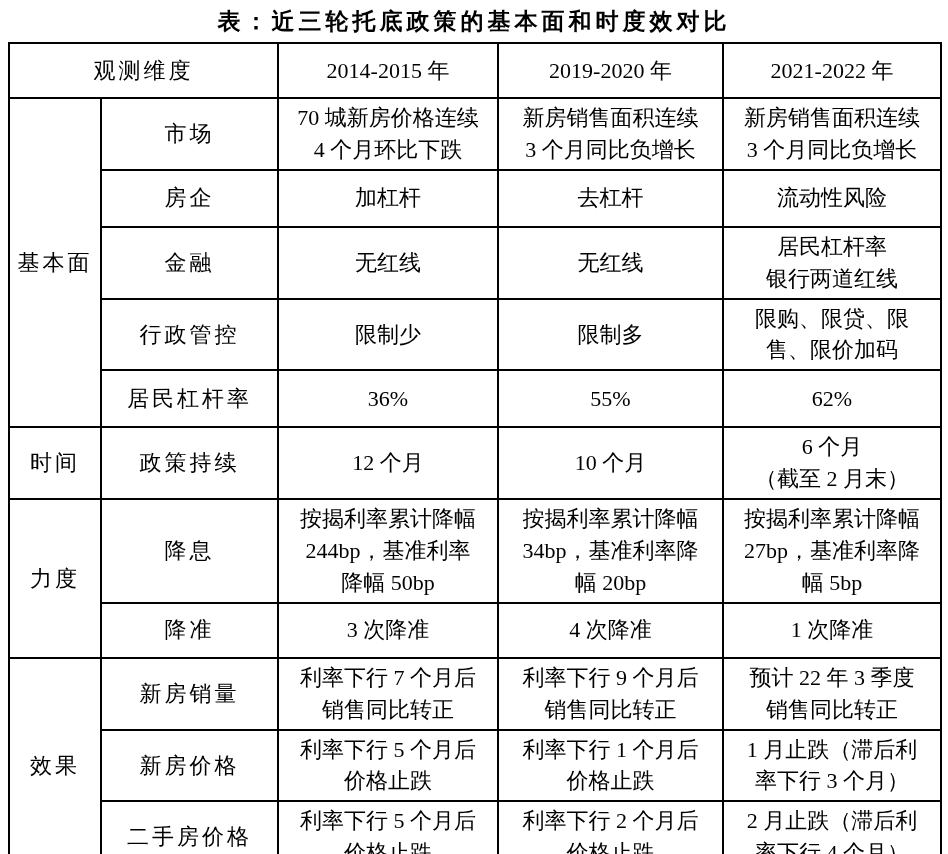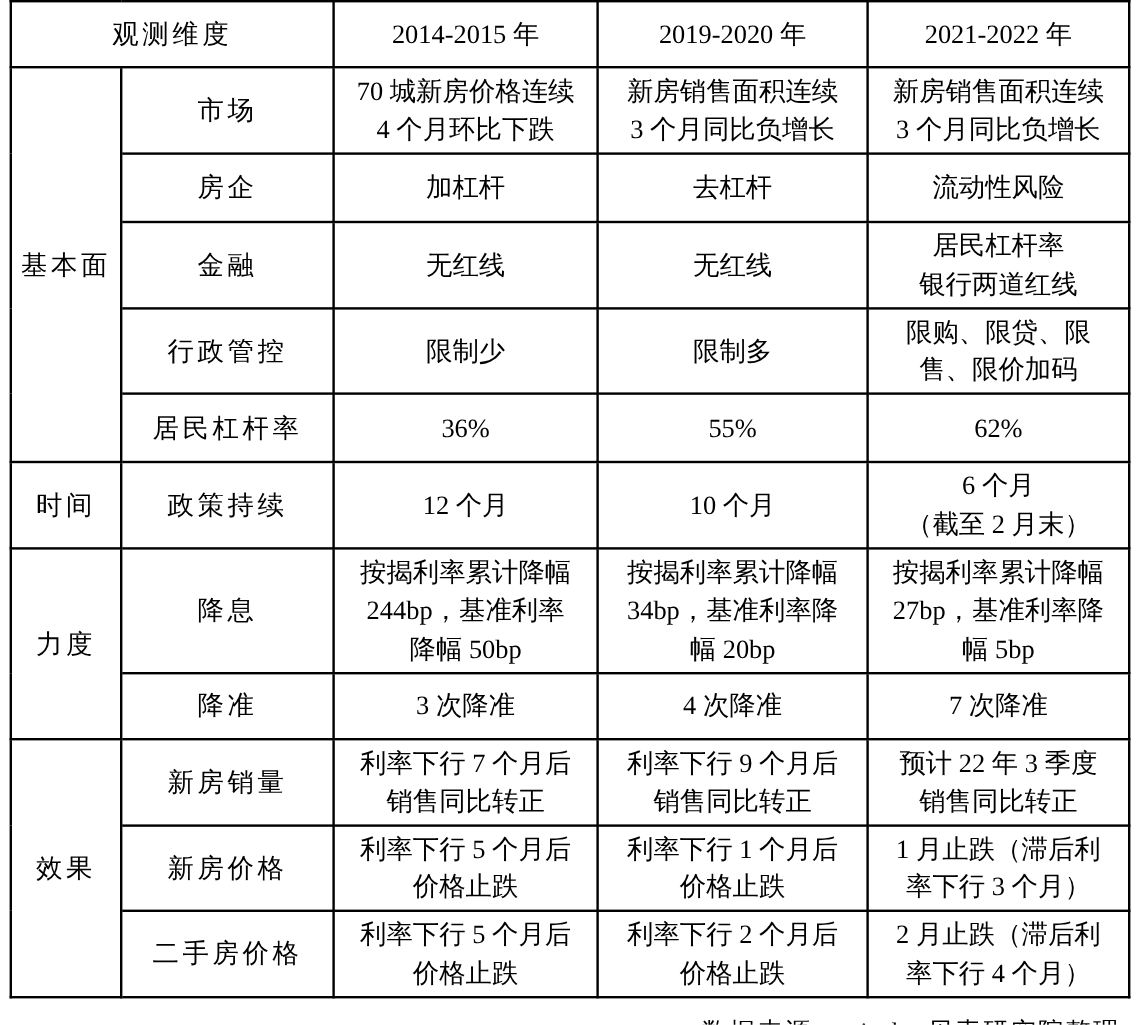--- a/index.html
+++ b/index.html
@@ -62,20 +62,21 @@
     font-size: 21px;
     letter-spacing: 2px;
     padding: 14px 14px 0 0;
   }
 </style>
 </head>
 <body>
 
 <div class="page">
 
+  <div class="title">表：近三轮托底政策的基本面和时度效对比</div>
 
   <table class="cmp">
     <colgroup>
       <col style="width:92px">
       <col style="width:177px">
       <col style="width:220px">
       <col style="width:225px">
       <col style="width:218px">
     </colgroup>
     <tbody>
@@ -142,21 +143,21 @@
 34bp，基准利率降
 幅 20bp</td>
         <td>按揭利率累计降幅
 27bp，基准利率降
 幅 5bp</td>
       </tr>
       <tr class="r-rrr">
         <td class="lbl">降准</td>
         <td>3 次降准</td>
         <td>4 次降准</td>
-        <td>7 次降准</td>
+        <td>1 次降准</td>
       </tr>
 
       <tr class="r-sales">
         <td rowspan="3" class="grp">效果</td>
         <td class="lbl">新房销量</td>
         <td>利率下行 7 个月后
 销售同比转正</td>
         <td>利率下行 9 个月后
 销售同比转正</td>
         <td>预计 22 年 3 季度

